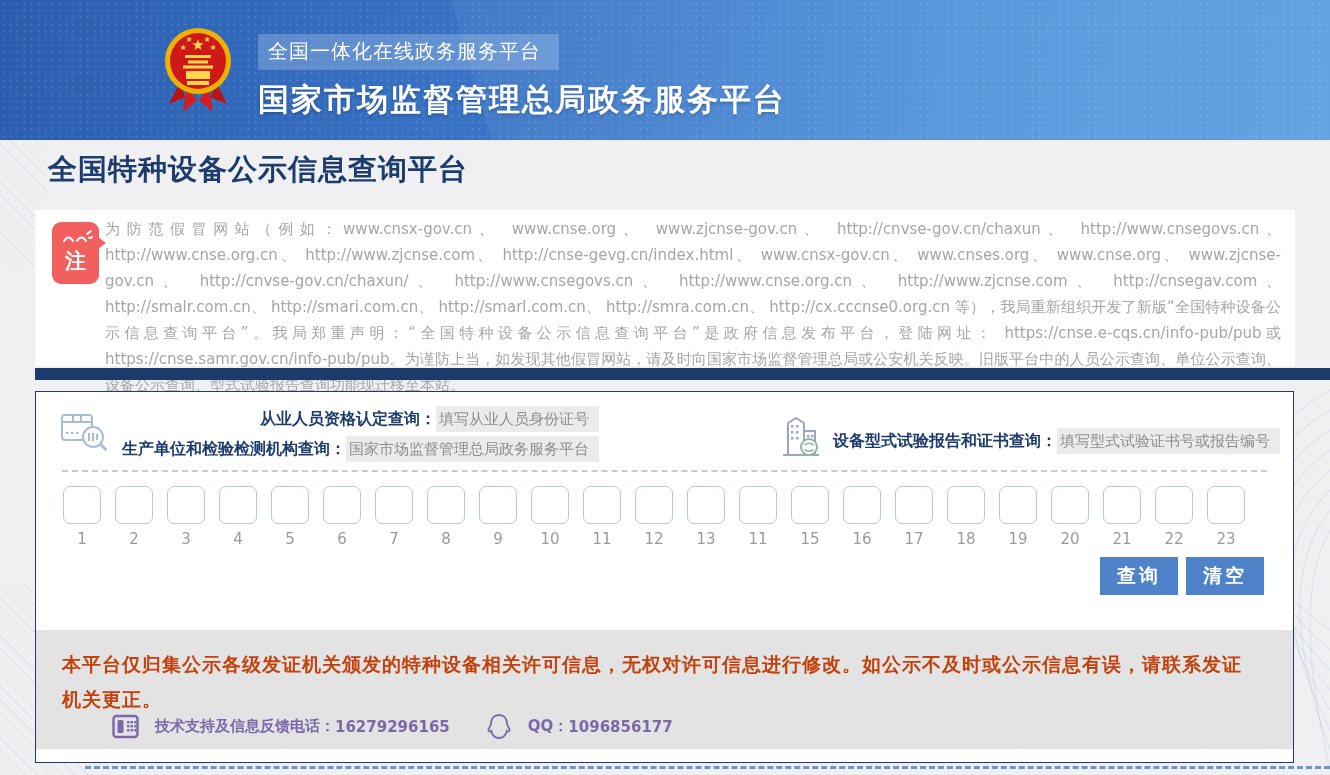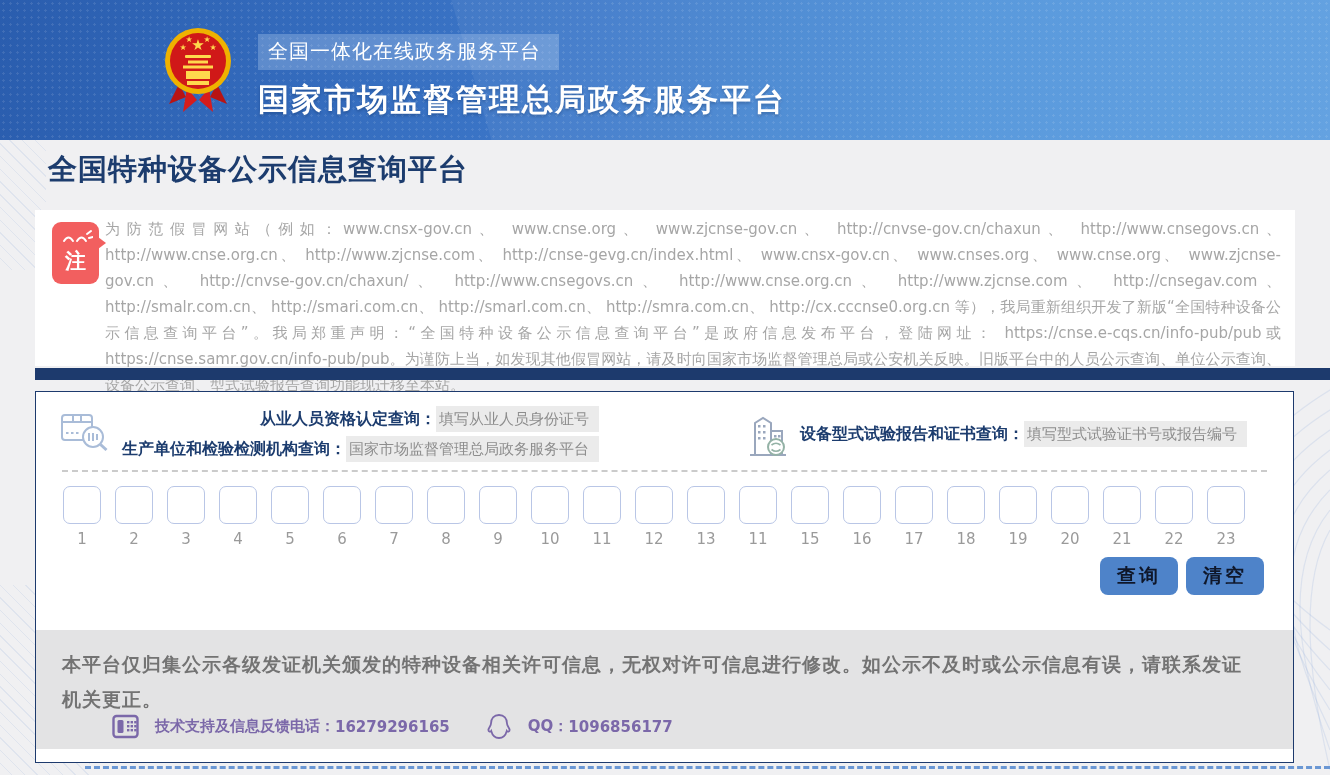--- a/index.html
+++ b/index.html
@@ -78,49 +78,49 @@
   .query-panel {
     position:absolute; left:35px; top:391px; width:1259px; height:372px;
     background:#ffffff; border:1px solid #1d3a6d; z-index:2;
   }
   .query-types { position:relative; height:78px; }
   .qt-left { position:absolute; left:24px; top:12px; display:flex; align-items:flex-start;text-align:right; }
   .qt-icon { margin-right:14px; margin-top:3px; }
   .qt-line { height:29px; line-height:29px; margin-bottom:1px; white-space:nowrap; }
   .qt-label { font-size:16px; font-weight:bold; color:#1c3c6e; }
   .qt-hint { font-size:15px; color:#8d8d8d; background:#ebebeb; padding:4px 10px 4px 3px; }
-  .qt-right { position:absolute; left:712px; top:20px; display:flex; align-items:center; }
+  .qt-right { position:absolute; left:745px; top:20px; display:flex; align-items:flex-end; }
   .qt-right .qt-icon { margin-top:0; margin-right:12px; }
 
   .dashed-sep { margin:0 26px; border-top:2px dashed #cbcbcb; }
 
   
   .box-area { position:relative; padding:14px 0 0 27px; height:158px; }
   .code-row { display:flex; gap:14px; }
   .code-row-2 { margin-top:4px; }
   .code-cell { width:38px; text-align:center; }
   .code-box {
     width:38px; height:38px; border:1px solid #b9c6e6; border-radius:7px;
     background:#fff; outline:none; text-align:center; font-size:17px; color:#333;
     font-family:inherit;
   }
   .code-num { margin-top:6px; font-size:15px; color:#9a9a9a; height:19px; }
 
   .action-buttons { position:absolute; right:29px; top:165px; display:flex; gap:8px; }
   .btn {
-    width:78px; height:38px; border:none; border-radius:8px; cursor:pointer;
-    background:#4e83c9; color:#0f172a; font-size:19px; font-weight:bold;
+    width:78px; height:38px; border:none; border-radius:0; cursor:pointer;
+    background:#4e83c9; color:#ffffff; font-size:19px; font-weight:bold;
     letter-spacing:3px; font-family:inherit;
   }
 
   
   .gray-footer { position:absolute; left:0; right:0; top:238px; height:119px; background:#e3e3e4; }
   .disclaimer {
     padding:17px 40px 0 26px; font-size:19px; font-weight:bold;
-    color:#737373; line-height:35px; letter-spacing:1px;
+    color:#c2410c; line-height:35px; letter-spacing:1px;
   }
   .contact-row {
     position:absolute; left:32px; bottom:9px; display:flex; align-items:center;
     font-size:15px; font-weight:bold; color:#7b68a9;margin-left:44px;
   }
   .contact-row .ico { margin-right:16px; display:flex; align-items:center; }
   .qq-ico { margin-left:36px; }
 
   
   .bottom-dashed { position:absolute; left:85px; right:0; top:766px; border-top:3px dashed #6a97d4; z-index:2; }

